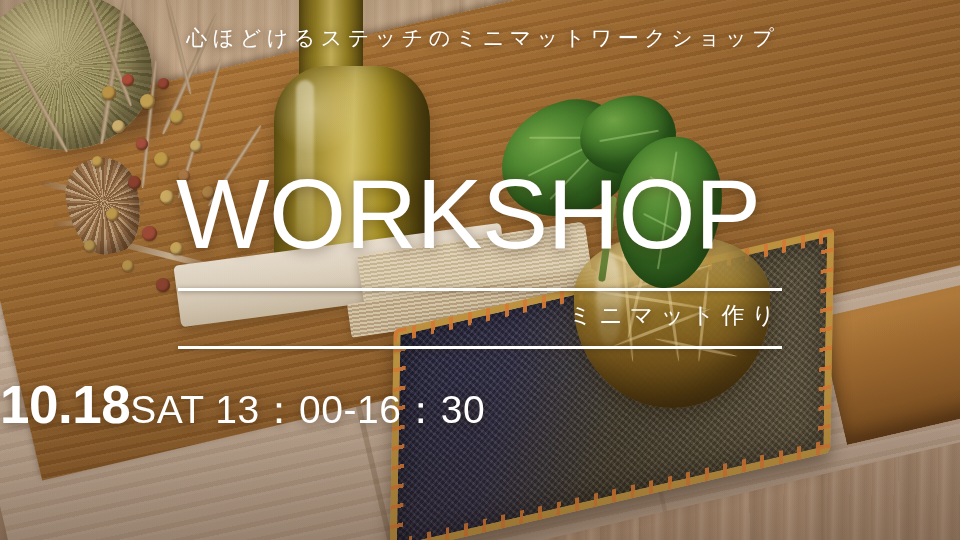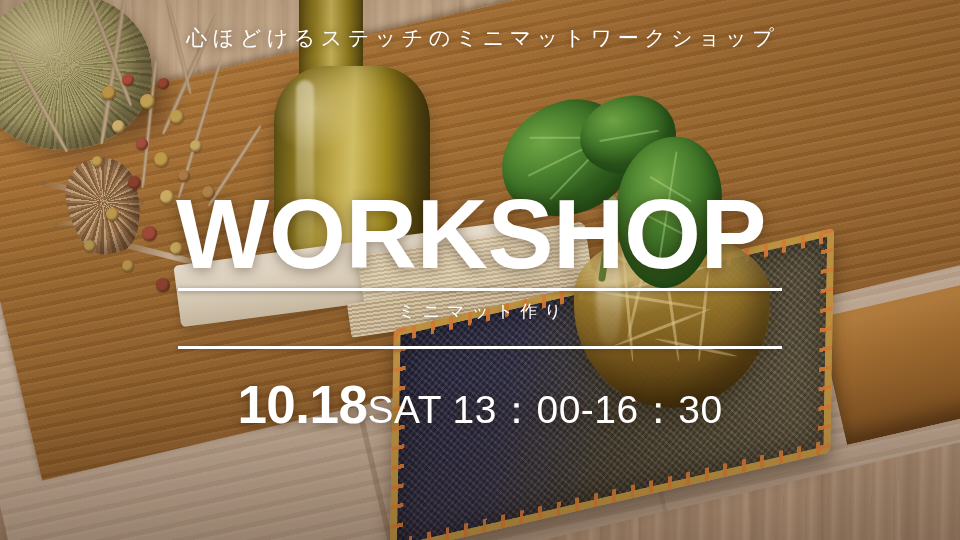--- a/index.html
+++ b/index.html
@@ -278,46 +278,46 @@
     text-indent:5.5px;
   }
 
   .title-osaka {
     position:absolute; left:180px; top:114px;
     font-size:62px; line-height:1; font-weight:400;
     letter-spacing:2.5px; color:#fff;
     text-shadow:0 2px 11px rgba(46,26,8,.42);
   }
   .title-workshop {
-    position:absolute; left:176px; top:184px;
-    font-size:99px; line-height:1; font-weight:700;
+    position:absolute; left:176px; top:164px;
+    font-size:99px; line-height:1; font-weight:400;
     letter-spacing:-0.5px; color:#fff;
     text-shadow:0 2px 13px rgba(46,26,8,.44);
   }
 
   .rule {
     position:absolute; left:178px; width:604px; height:3px;
     background:#fff;
     box-shadow:0 1px 5px rgba(46,26,8,.45);
   }
   .rule-top { top:288px; }
   .rule-bottom { top:346px; }
 
   .subtitle {
     position:absolute; left:178px; width:604px; top:303px;
-    text-align:center;
-    font-size:17px; line-height:1.1; font-weight:400;
+    text-align:right;
+    font-size:23px; line-height:1.1; font-weight:400;
     letter-spacing:7px; color:#fff;
     text-shadow:0 1px 7px rgba(50,28,10,.5);
     text-indent:7px;
   }
 
   .dateline {
     position:absolute; left:0; right:0; top:374px;
-    text-align:center; color:#fff; white-space:nowrap;
+    color:#fff; white-space:nowrap;
     text-shadow:0 2px 10px rgba(46,26,8,.5);
   }
   .date-big {
     font-size:53px; font-weight:700; letter-spacing:-0.5px; vertical-align:baseline;
   }
   .date-small {
     font-size:39px; font-weight:400; letter-spacing:0.5px; vertical-align:baseline;
   }
 
   .footer {

